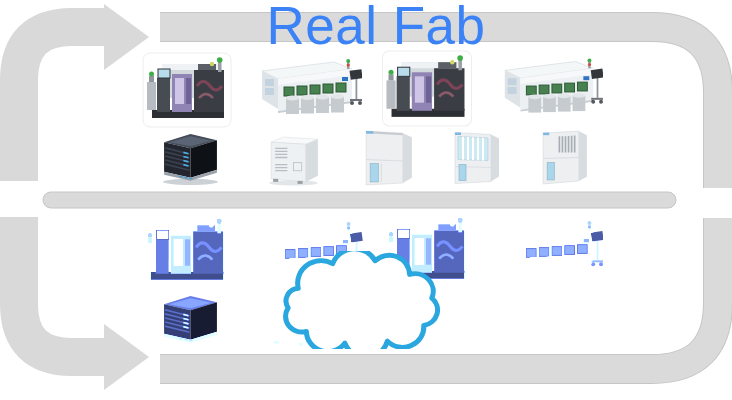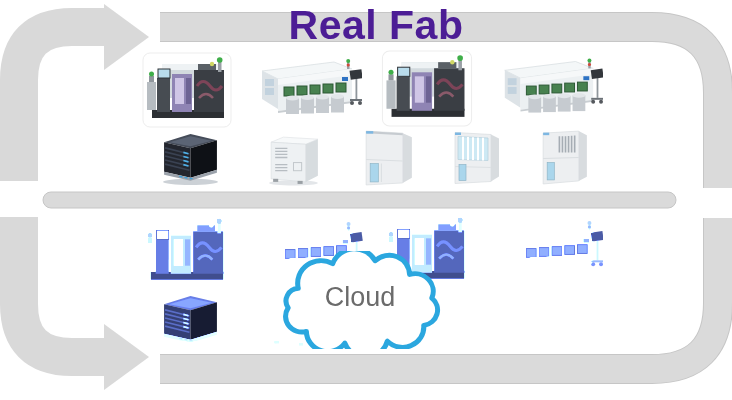--- a/index.html
+++ b/index.html
@@ -4,21 +4,21 @@
 <style>
   html,body{margin:0;padding:0;background:#fff;}
   .canvas{
     position:relative;width:732px;height:400px;background:#fff;
     overflow:hidden;font-family:"Liberation Sans",sans-serif;
   }
   .bg{position:absolute;left:0;top:0;width:732px;height:400px;}
   .unit{position:absolute;display:block;}
   .fab-label{
     position:absolute;transform:translate(-50%,-53%);
-    font-weight:700;font-size:41px;line-height:1;color:#4c1d95;
+    font-weight:400;font-size:53px;line-height:1;color:#3b82f6;
     white-space:nowrap;letter-spacing:0.5px;
   }
   .cloud-wrap{position:absolute;left:276px;top:251px;width:168px;height:98px;}
   .cloud-label{
     position:absolute;left:360px;top:297px;transform:translate(-50%,-50%);
     font-size:27px;line-height:1;color:#6b6b6b;white-space:nowrap;font-weight:400;
   }
   .section{position:absolute;inset:0;}
   .virtual-tint{filter:sepia(1) saturate(3.2) hue-rotate(192deg) brightness(1.4);}
   .defs-holder{position:absolute;width:0;height:0;overflow:hidden;}
@@ -213,17 +213,16 @@
         <use href="#sym-cab-b"></use>
       </svg>
     <svg class="unit" style="left:540px;top:290px;width:48px;height:57px" viewBox="0 0 51 59">
         <use href="#sym-cab-c"></use>
       </svg>
   </div>
 
   <svg class="cloud-wrap" viewBox="0 0 166 100" preserveAspectRatio="none">
     <path d="M 22 38 A 23 23 0 0 1 56 13 A 23 23 0 0 1 98 10 A 20 20 0 0 1 132 24 A 18 18 0 0 1 154 48 A 16 16 0 0 1 146 76 A 21 21 0 0 1 110 92 A 22 22 0 0 1 68 94 A 21 21 0 0 1 30 82 A 16 16 0 0 1 12 58 A 13 13 0 0 1 22 38 Z" fill="#ffffff" stroke="#2BA7DF" stroke-width="5" stroke-linejoin="round"></path>
   </svg>
-  <div class="cloud-label">Cloud</div>
 
   <div class="fab-label" style="left:376px;top:27px">Real Fab</div>
 
 </div>
 
 </body></html>

